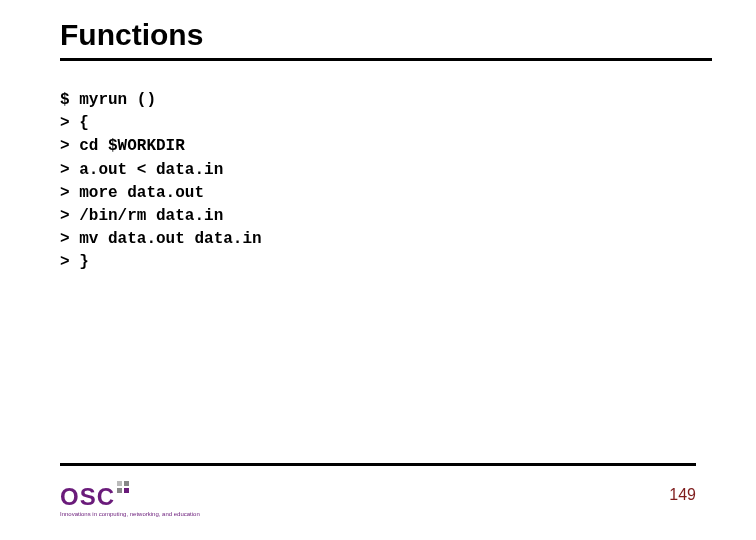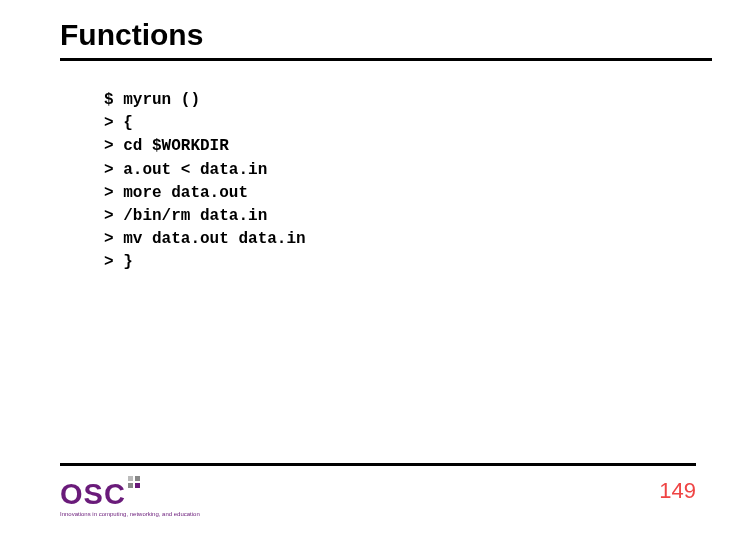--- a/index.html
+++ b/index.html
@@ -27,21 +27,20 @@
     color: #000;
     margin-bottom: 28px;
   }
   .code-block {
     font-family: "Courier New", Courier, monospace;
     font-size: 16px;
     font-weight: bold;
     color: #000;
     line-height: 1.45;
     white-space: pre;
-    margin-left: 44px;
   }
   .footer-rule {
     position: absolute;
     left: 60px;
     right: 60px;
     bottom: 74px;
     border-top: 3px solid #000;
   }
   .logo {
     position: absolute;
@@ -49,21 +48,21 @@
     bottom: 22px;
     display: flex;
     flex-direction: column;
     align-items: flex-start;
   }
   .logo-main {
     display: flex;
     align-items: flex-start;
   }
   .logo-text {
-    font-size: 29px;
+    font-size: 24px;
     font-weight: bold;
     letter-spacing: 1px;
     color: #6a1b7a;
     line-height: 1;
   }
   .logo-squares {
     display: grid;
     grid-template-columns: 5px 5px;
     grid-template-rows: 5px 5px;
     gap: 2px;
@@ -80,22 +79,22 @@
   .logo-tagline {
     font-size: 6px;
     color: #6a1b7a;
     margin-top: 2px;
     line-height: 1.1;
   }
   .page-num {
     position: absolute;
     right: 60px;
     bottom: 36px;
-    font-size: 22px;
-    color: #ef4444;
+    font-size: 16px;
+    color: #7f1d1d;
     text-align: center;
   }
 </style>
 </head>
 <body>
 
 <div class="slide">
   <h1 class="title">Functions</h1>
   <div class="code-block">$ myrun ()
 &gt; {

